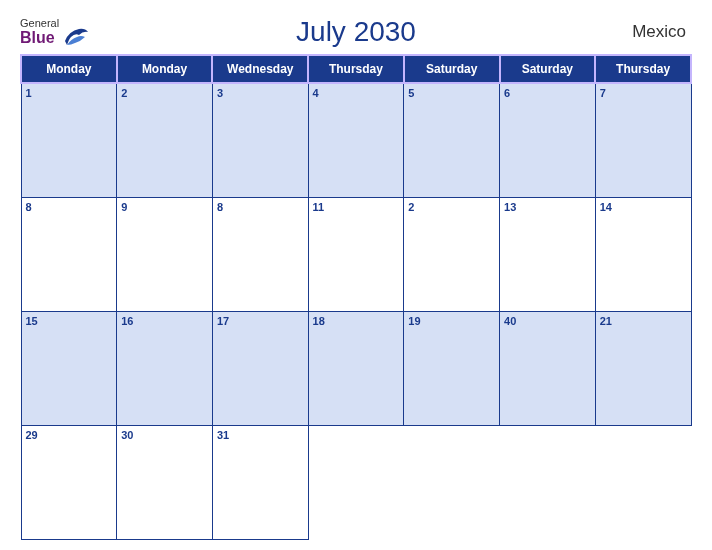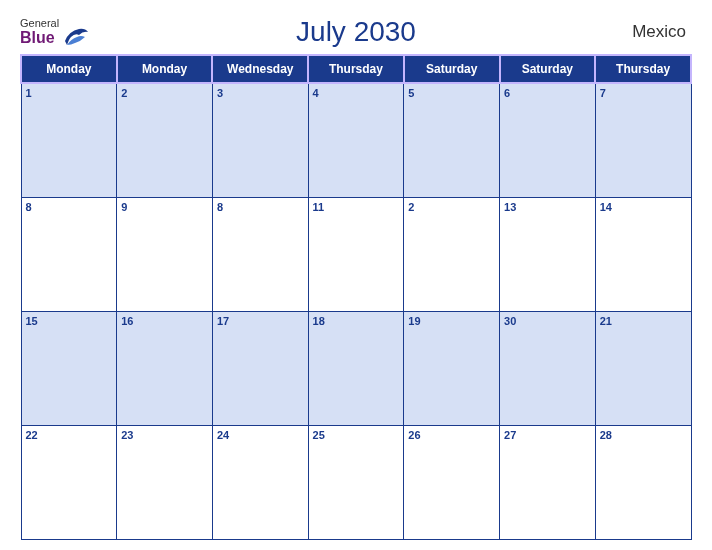--- a/index.html
+++ b/index.html
@@ -190,43 +190,35 @@
         <td>
           <span class="day-num">17</span>
         </td>
         <td>
           <span class="day-num">18</span>
         </td>
         <td>
           <span class="day-num">19</span>
         </td>
         <td>
+          <span class="day-num">40</span>
+        </td>
+        <td>
+          <span class="day-num">21</span>
+        </td>
+      </tr>
+      <tr>
+        <td>
+          <span class="day-num">29</span>
+        </td>
+        <td>
           <span class="day-num">30</span>
         </td>
         <td>
-          <span class="day-num">21</span>
-        </td>
-      </tr>
-      <tr>
-        <td>
-          <span class="day-num">22</span>
-        </td>
-        <td>
-          <span class="day-num">23</span>
-        </td>
-        <td>
-          <span class="day-num">24</span>
-        </td>
-        <td>
-          <span class="day-num">25</span>
-        </td>
-        <td>
-          <span class="day-num">26</span>
-        </td>
-        <td>
-          <span class="day-num">27</span>
-        </td>
-        <td>
-          <span class="day-num">28</span>
-        </td>
+          <span class="day-num">31</span>
+        </td>
+        <td class="empty-cell"></td>
+        <td class="empty-cell"></td>
+        <td class="empty-cell"></td>
+        <td class="empty-cell"></td>
       </tr>
     </tbody>
 </table>
 
 </body></html>

